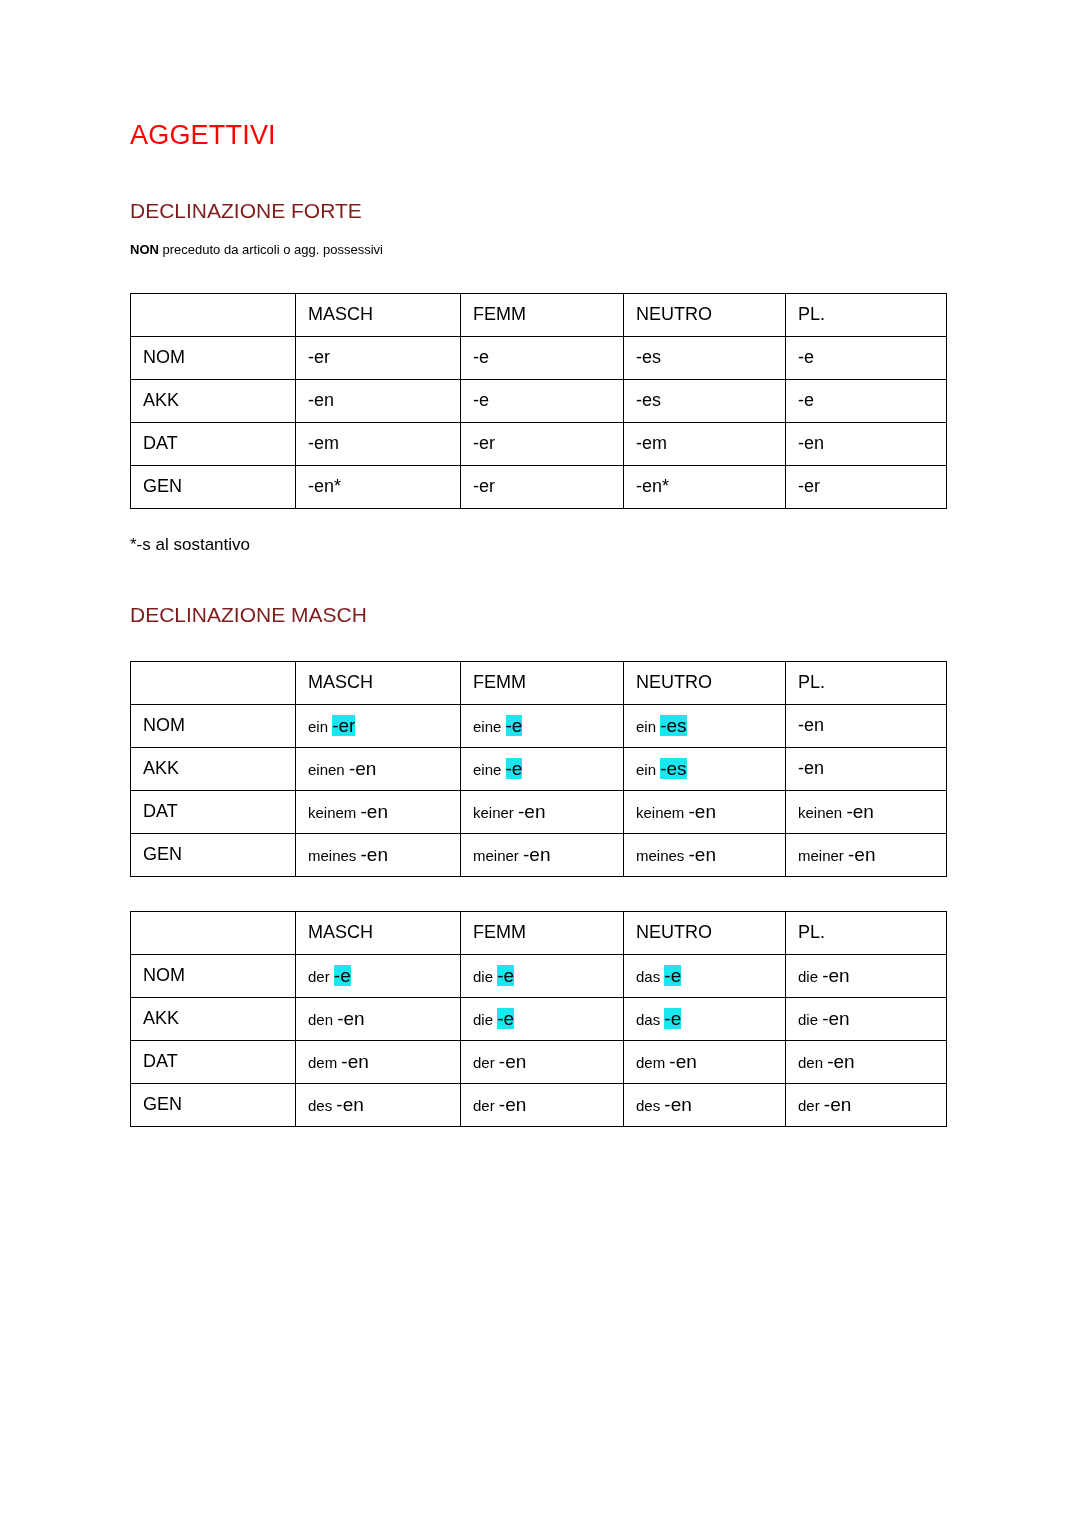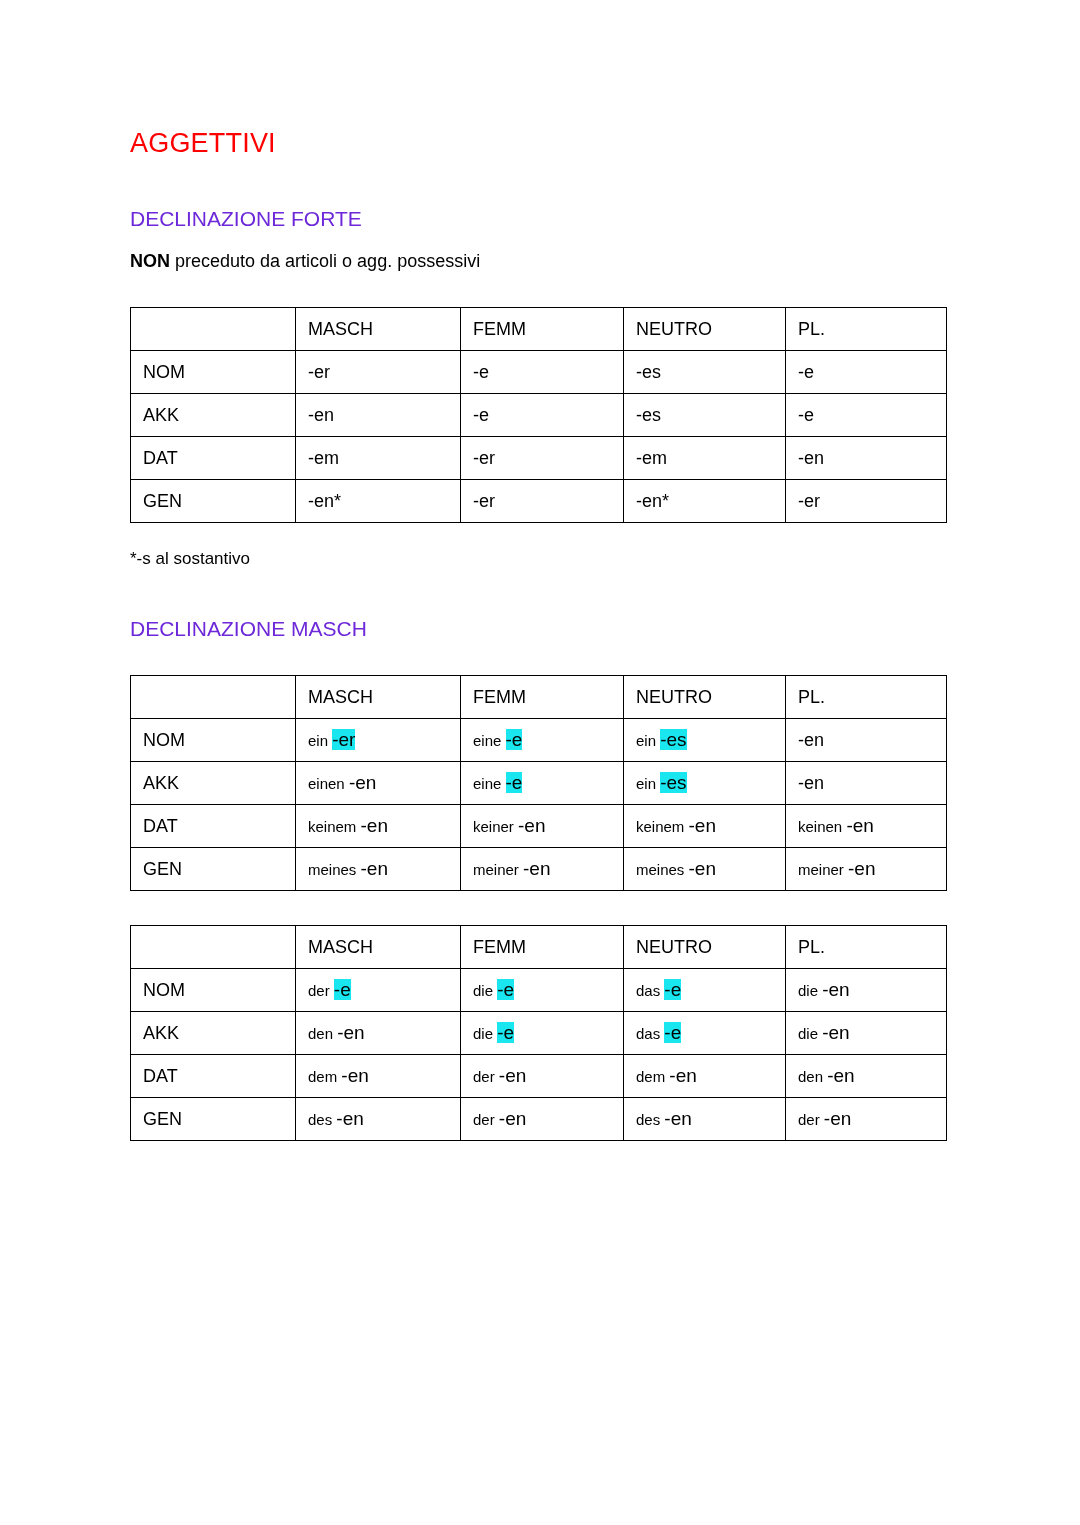--- a/index.html
+++ b/index.html
@@ -17,31 +17,31 @@
     position: relative;
     width: 1080px;
     min-height: 1525px;
     box-sizing: border-box;
     padding: 120px 130px 60px 130px;
   }
   h1.doc-title {
     font-size: 27px;
     font-weight: normal;
     color: #ff0000;
-    margin: 8px 0 0 0;
+    margin: 0 0 0 0;
     letter-spacing: 0.2px;
   }
   h2.section-title {
     font-size: 21px;
     font-weight: normal;
-    color: #6d28d9;
+    color: #7f1d1d;
     margin: 48px 0 0 0;
   }
   p.section-desc {
-    font-size: 18px;
+    font-size: 13px;
     margin: 18px 0 0 0;
     line-height: 1.35;
   }
   p.section-desc b {
     font-weight: bold;
   }
   p.footnote {
     font-size: 17px;
     margin: 26px 0 0 0;
   }

